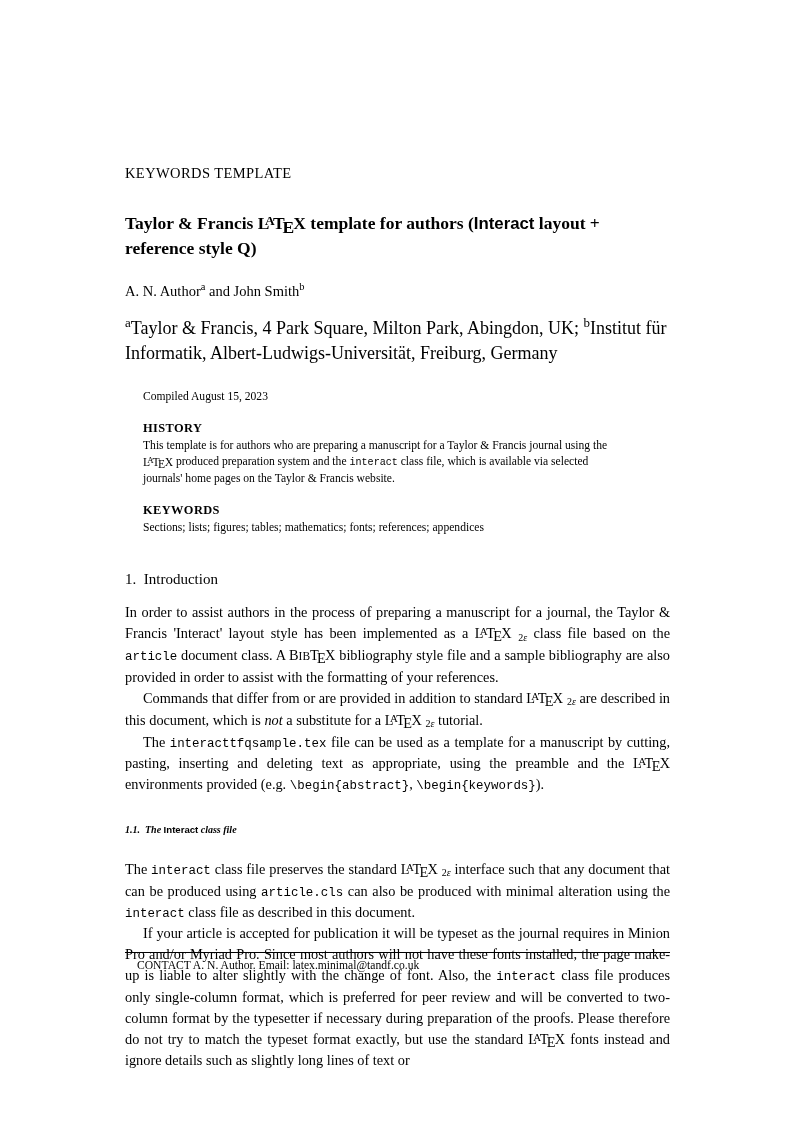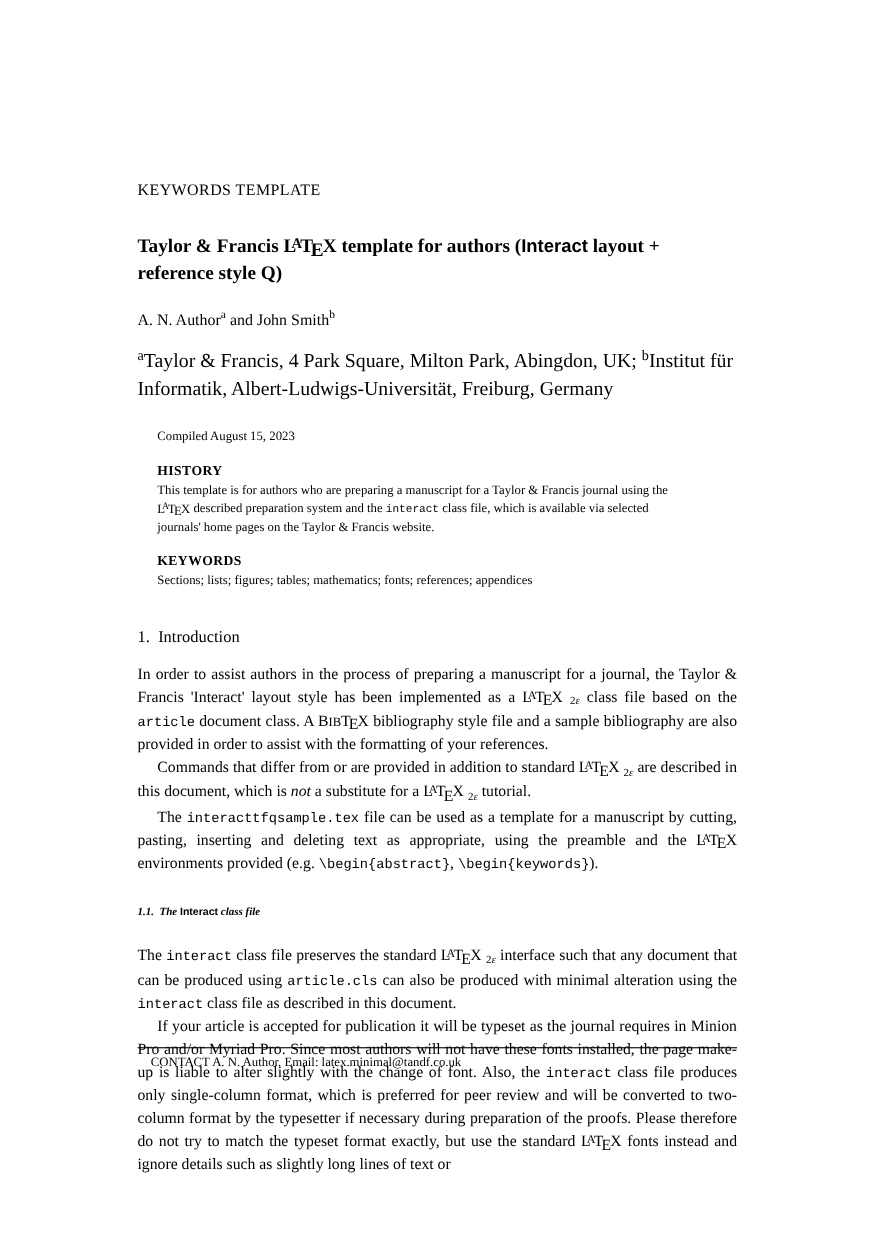--- a/index.html
+++ b/index.html
@@ -156,21 +156,21 @@
     <div class="affil">
       <sup>a</sup><span>Taylor &amp; Francis, 4 Park Square, Milton Park, Abingdon, UK; </span><sup>b</sup><span>Institut für Informatik, Albert-Ludwigs-Universität, Freiburg, Germany</span>
     </div>
 
     <div class="frontblock">
       <div class="fb-body">Compiled August 15, 2023</div>
 
       <div class="fb-head">HISTORY</div>
       <div class="fb-body">
         <span>This template is for authors who are preparing a manuscript for a Taylor &amp; Francis</span>
-        <span>journal using the </span><span class="latex">L<span class="a">A</span>T<span class="e">E</span>X</span><span> described preparation system and the </span><span class="mono">interact</span><span> class file,</span>
+        <span>journal using the </span><span class="latex">L<span class="a">A</span>T<span class="e">E</span>X</span><span> produced preparation system and the </span><span class="mono">interact</span><span> class file,</span>
         <span>which is available via selected journals' home pages on the Taylor &amp; Francis website.</span>
       </div>
 
       <div class="fb-head">KEYWORDS</div>
       <div class="fb-body last">Sections; lists; figures; tables; mathematics; fonts; references; appendices</div>
     </div>
 
     <div class="sec-head">
       <span>1.</span>&nbsp;&nbsp;<span>Introduction</span>
     </div>

